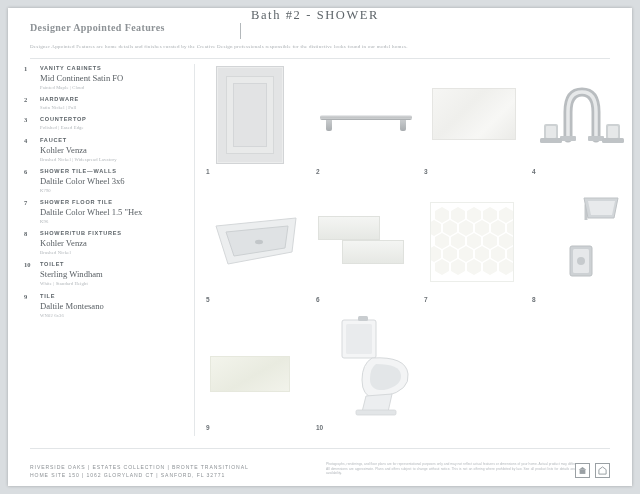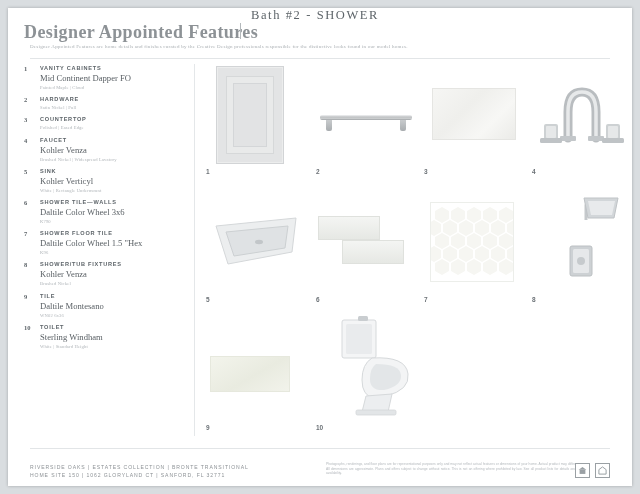--- a/index.html
+++ b/index.html
@@ -15,23 +15,23 @@
     background:#ffffff;
     box-shadow:0 0 3px rgba(0,0,0,.25);
     overflow:hidden;
   }
 
   
   .header{
     position:absolute;left:0;top:0;width:624px;height:46px;
   }
   .title-main{
-    position:absolute;left:16px;top:14px;
+    position:absolute;left:22px;top:14px;
     font-family:"Liberation Serif", serif;
-    font-size:18px;font-weight:bold;letter-spacing:.4px;
+    font-size:10px;font-weight:bold;letter-spacing:.4px;
     color:#8d9296;
     white-space:nowrap;
   }
   .title-bar{
     position:absolute;left:232px;top:15px;
     width:1px;height:16px;background:#b3b8bb;
   }
   .title-sub{
     position:absolute;left:243px;top:0;
     font-family:Liberation Serif, serif;
@@ -191,21 +191,21 @@
     <div class="title-sub">Bath #2 - SHOWER</div>
     <div class="title-desc">Designer Appointed Features are home details and finishes curated by the Creative Design professionals responsible for the distinctive looks found in our model homes.</div>
   </div>
   <div class="header-rule"></div>
 
   <div class="list">
 
     <div class="list-item">
       <div class="li-num">1</div>
       <div class="li-cat">VANITY CABINETS</div>
-      <div class="li-name">Mid Continent Dapper FO</div>
+      <div class="li-name">Mid Continent Satin FO</div>
       <div class="li-meta">Painted Maple  |  Cloud</div>
     </div>
 
     <div class="list-item">
       <div class="li-num">2</div>
       <div class="li-cat">HARDWARE</div>
       <div class="li-meta">Satin Nickel  |  Pull</div>
     </div>
 
     <div class="list-item">
@@ -214,26 +214,20 @@
       <div class="li-meta">Polished  |  Eased Edge</div>
     </div>
 
     <div class="list-item">
       <div class="li-num">4</div>
       <div class="li-cat">FAUCET</div>
       <div class="li-name">Kohler Venza</div>
       <div class="li-meta">Brushed Nickel  |  Widespread Lavatory</div>
     </div>
 
-    <div class="list-item">
-      <div class="li-num">5</div>
-      <div class="li-cat">SINK</div>
-      <div class="li-name">Kohler Verticyl</div>
-      <div class="li-meta">White  |  Rectangle Undermount</div>
-    </div>
 
     <div class="list-item">
       <div class="li-num">6</div>
       <div class="li-cat">SHOWER TILE—WALLS</div>
       <div class="li-name">Daltile Color Wheel 3x6</div>
       <div class="li-meta">K790</div>
     </div>
 
     <div class="list-item">
       <div class="li-num">7</div>
@@ -243,31 +237,31 @@
     </div>
 
     <div class="list-item">
       <div class="li-num">8</div>
       <div class="li-cat">SHOWER/TUB FIXTURES</div>
       <div class="li-name">Kohler Venza</div>
       <div class="li-meta">Brushed Nickel</div>
     </div>
 
     <div class="list-item">
+      <div class="li-num">10</div>
+      <div class="li-cat">TOILET</div>
+      <div class="li-name">Sterling Windham</div>
+      <div class="li-meta">White  |  Standard Height</div>
+    </div>
+
+    <div class="list-item">
       <div class="li-num">9</div>
       <div class="li-cat">TILE</div>
       <div class="li-name">Daltile Montesano</div>
       <div class="li-meta">WN02 6x36</div>
-    </div>
-
-    <div class="list-item">
-      <div class="li-num">10</div>
-      <div class="li-cat">TOILET</div>
-      <div class="li-name">Sterling Windham</div>
-      <div class="li-meta">White  |  Standard Height</div>
     </div>
 
   </div>
 
   <div class="v-divider"></div>
 
   <div class="grid">
 
     <div class="cell" style="left:8px;top:0;width:94px;height:112px;">
       <div class="swatch door-outer" style="left:10px;top:0;width:66px;height:96px;">

